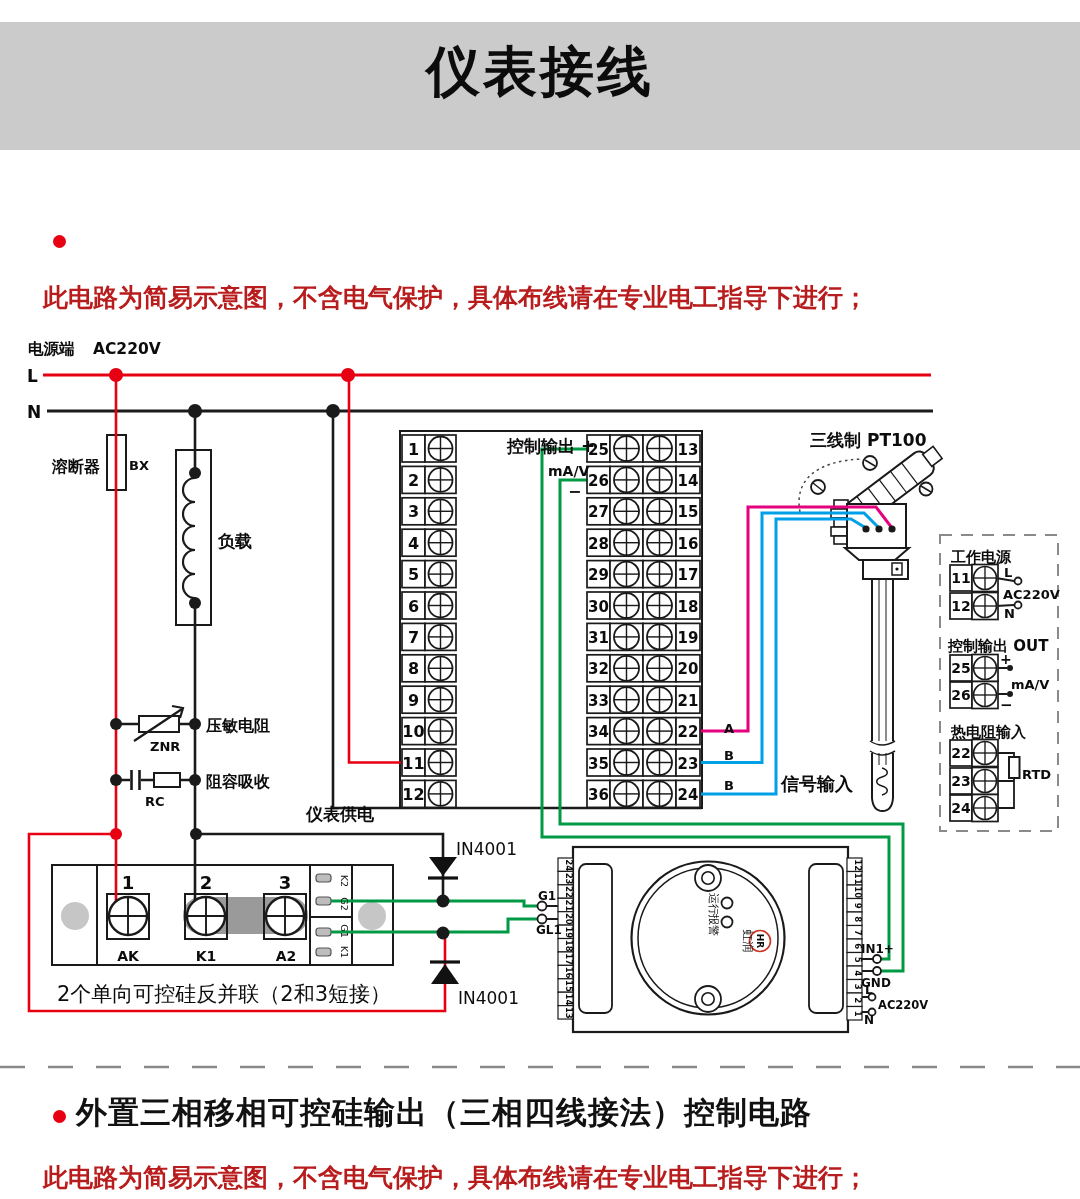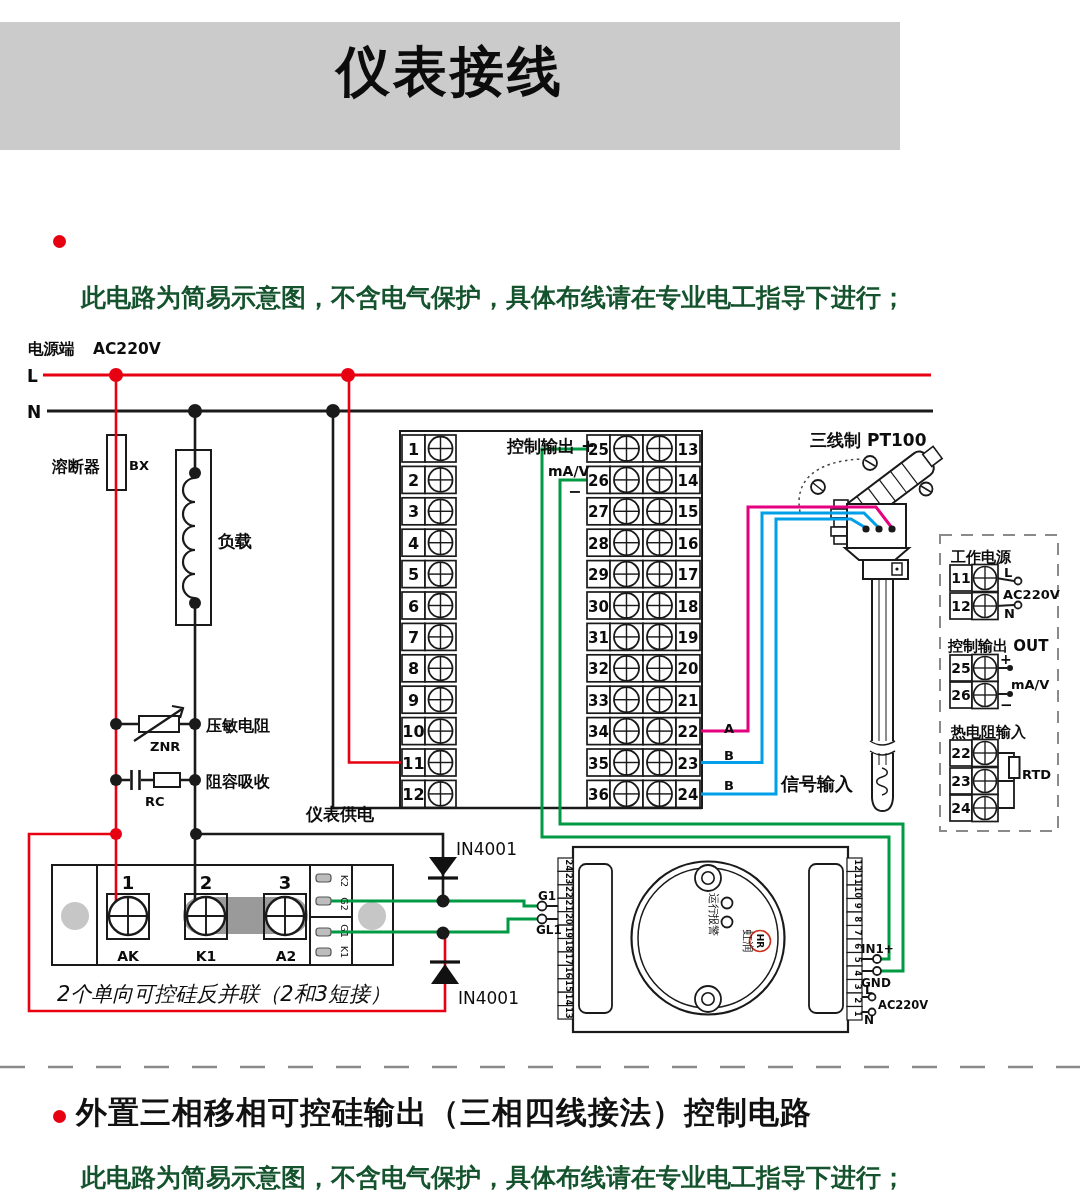--- a/index.html
+++ b/index.html
@@ -1,24 +1,24 @@
 <!DOCTYPE html>
 <html><head>
 <meta charset="utf-8">
 <style>
   html,body{margin:0;padding:0;background:#fff;}
   .page{position:relative;width:1080px;height:1199px;background:#fff;overflow:hidden;
         font-family:"DejaVu Sans",sans-serif;color:#111;}
-  .banner{position:absolute;left:0;top:22px;width:900px;height:128px;background:#cbcbcb;text-align:center;}
+  .banner{position:absolute;left:0;top:22px;width:1080px;height:128px;background:#cbcbcb;text-align:center;}
   .banner-title{margin:0;padding-top:22px;font-size:54px;font-weight:bold;letter-spacing:3px;color:#0c0c0c;line-height:1.05;}
   .banner-sub{margin:0;margin-top:-4px;font-size:20px;color:#2b2b2b;letter-spacing:1px;}
   .sec-head{position:absolute;font-size:31px;font-weight:bold;color:#111;letter-spacing:1px;white-space:nowrap;}
-  .sec-note{position:absolute;font-size:25px;font-weight:bold;color:#14532d;white-space:nowrap;margin-left:38px;}
+  .sec-note{position:absolute;font-size:25px;font-weight:bold;color:#b91c1c;white-space:nowrap;}
   .bullet{position:absolute;width:13px;height:13px;border-radius:50%;background:#e60012;}
-  .caption{position:absolute;font-size:21px;color:#0c0c0c;white-space:nowrap;font-style:italic;}
+  .caption{position:absolute;font-size:21px;color:#0c0c0c;white-space:nowrap;}
   svg{position:absolute;left:0;top:0;}
   svg text{font-family:"DejaVu Sans",sans-serif;fill:#0c0c0c;}
 </style>
 </head>
 <body>
 
 <div class="page">
 
   <div class="banner">
     <h1 class="banner-title">仪表接线</h1>

